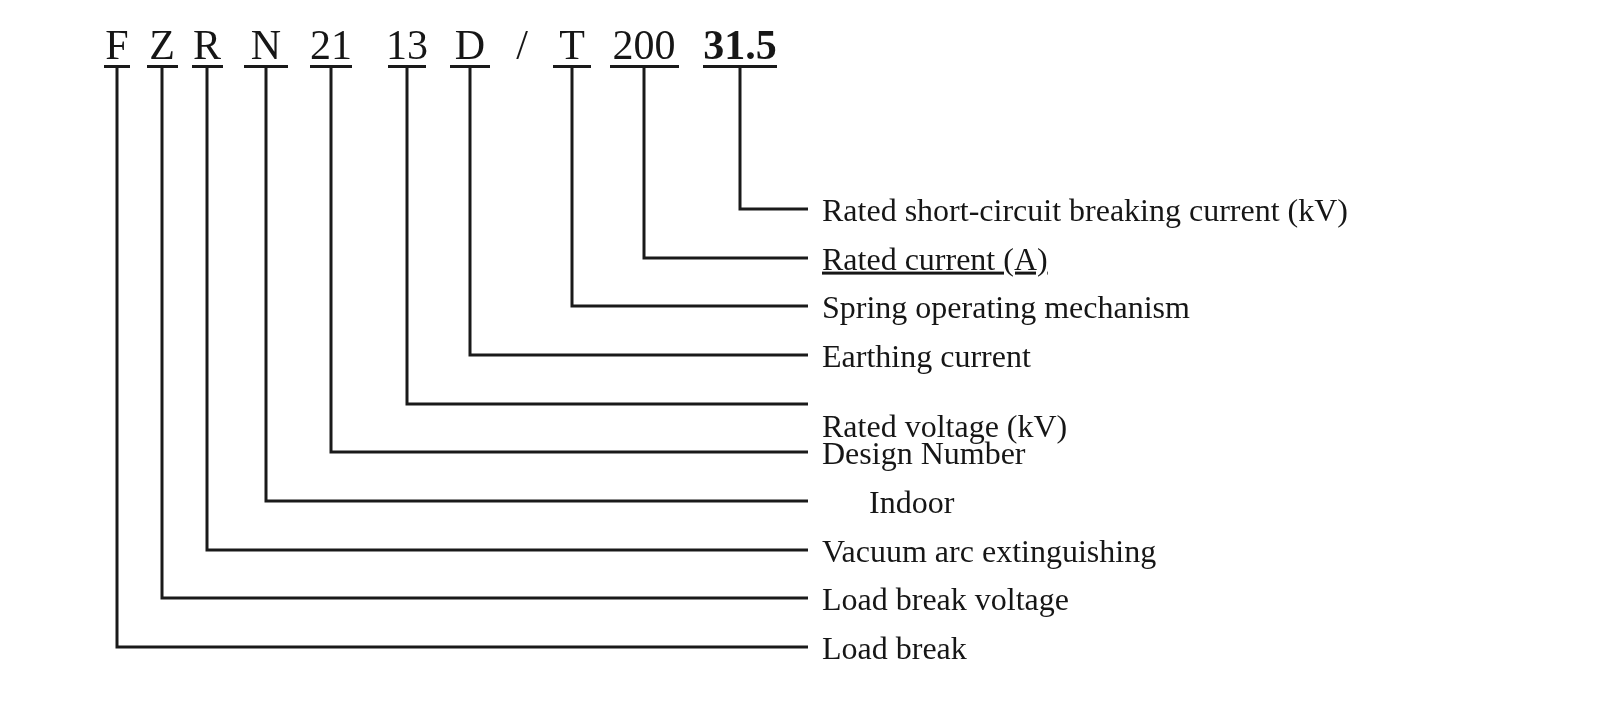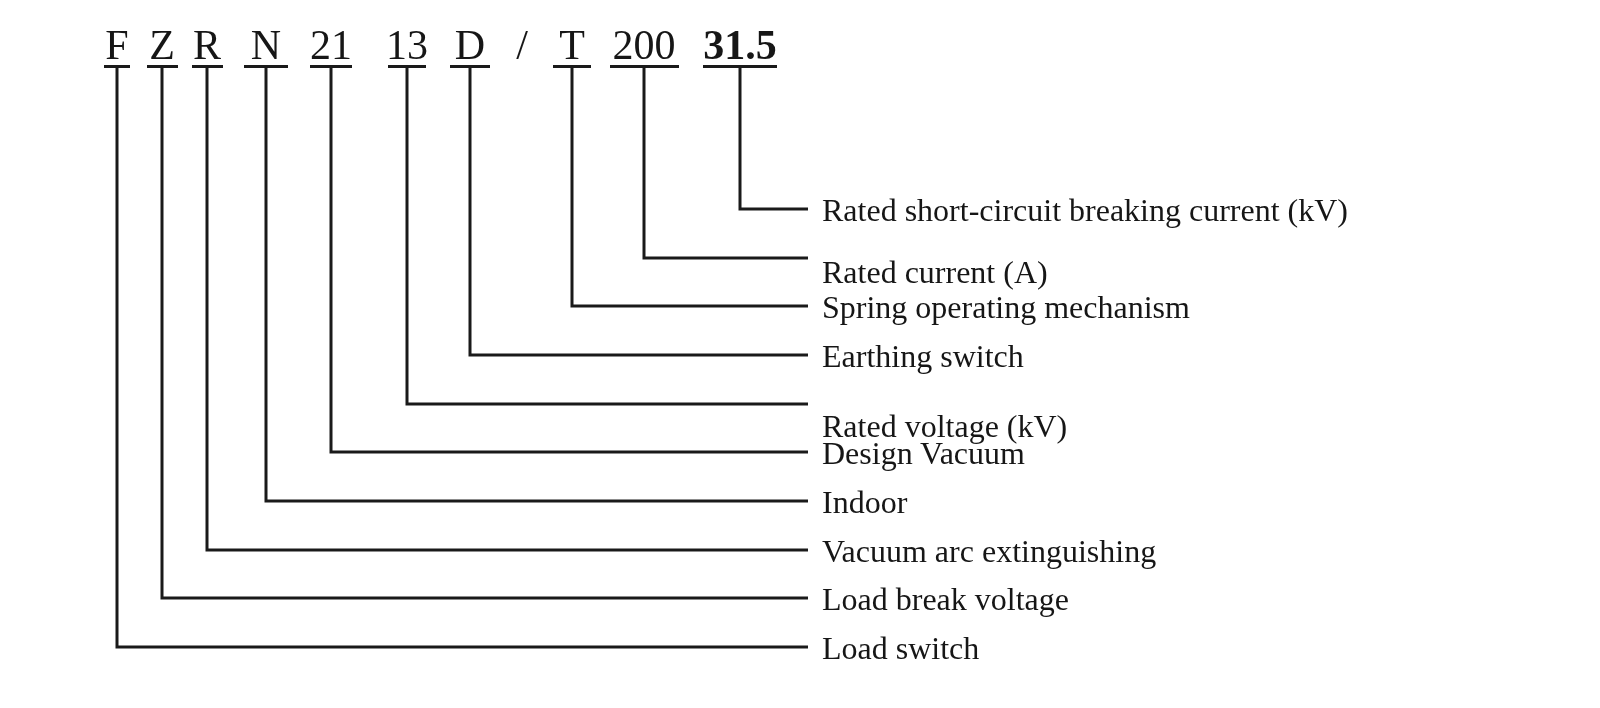--- a/index.html
+++ b/index.html
@@ -75,23 +75,23 @@
       <span class="token" style="left: 522px;">/</span>
       <span class="token" style="left: 572px;">T</span>
       <div class="underline" style="left: 553px; width: 38px; background: rgb(26, 26, 26);"></div>
       <span class="token" style="left: 644px;">200</span>
       <div class="underline" style="left: 609.5px; width: 69px; background: rgb(26, 26, 26);"></div>
       <span class="token" style="left: 740px; font-weight: bold;">31.5</span>
       <div class="underline" style="left: 703px; width: 74px; background: rgb(26, 26, 26);"></div>
     </div>
   <div id="labels">
       <div class="label" style="top: 210px;">Rated short-circuit breaking current (kV)</div>
-      <div class="label" style="top: 272px;">Rated current (A)</div>
+      <div class="label" style="top: 259px; text-decoration: underline;">Rated current (A)</div>
       <div class="label" style="top: 307px;">Spring operating mechanism</div>
-      <div class="label" style="top: 356px;">Earthing switch</div>
+      <div class="label" style="top: 356px;">Earthing current</div>
       <div class="label" style="top: 426px;">Rated voltage (kV)</div>
-      <div class="label" style="top: 453px;">Design Vacuum</div>
-      <div class="label" style="top: 502px;">Indoor</div>
+      <div class="label" style="top: 453px;">Design Number</div>
+      <div class="label" style="top: 502px; margin-left: 47px;">Indoor</div>
       <div class="label" style="top: 551px;">Vacuum arc extinguishing</div>
       <div class="label" style="top: 599px;">Load break voltage</div>
-      <div class="label" style="top: 648px;">Load switch</div>
+      <div class="label" style="top: 648px;">Load break</div>
     </div>
 </div>
 
 </body></html>

